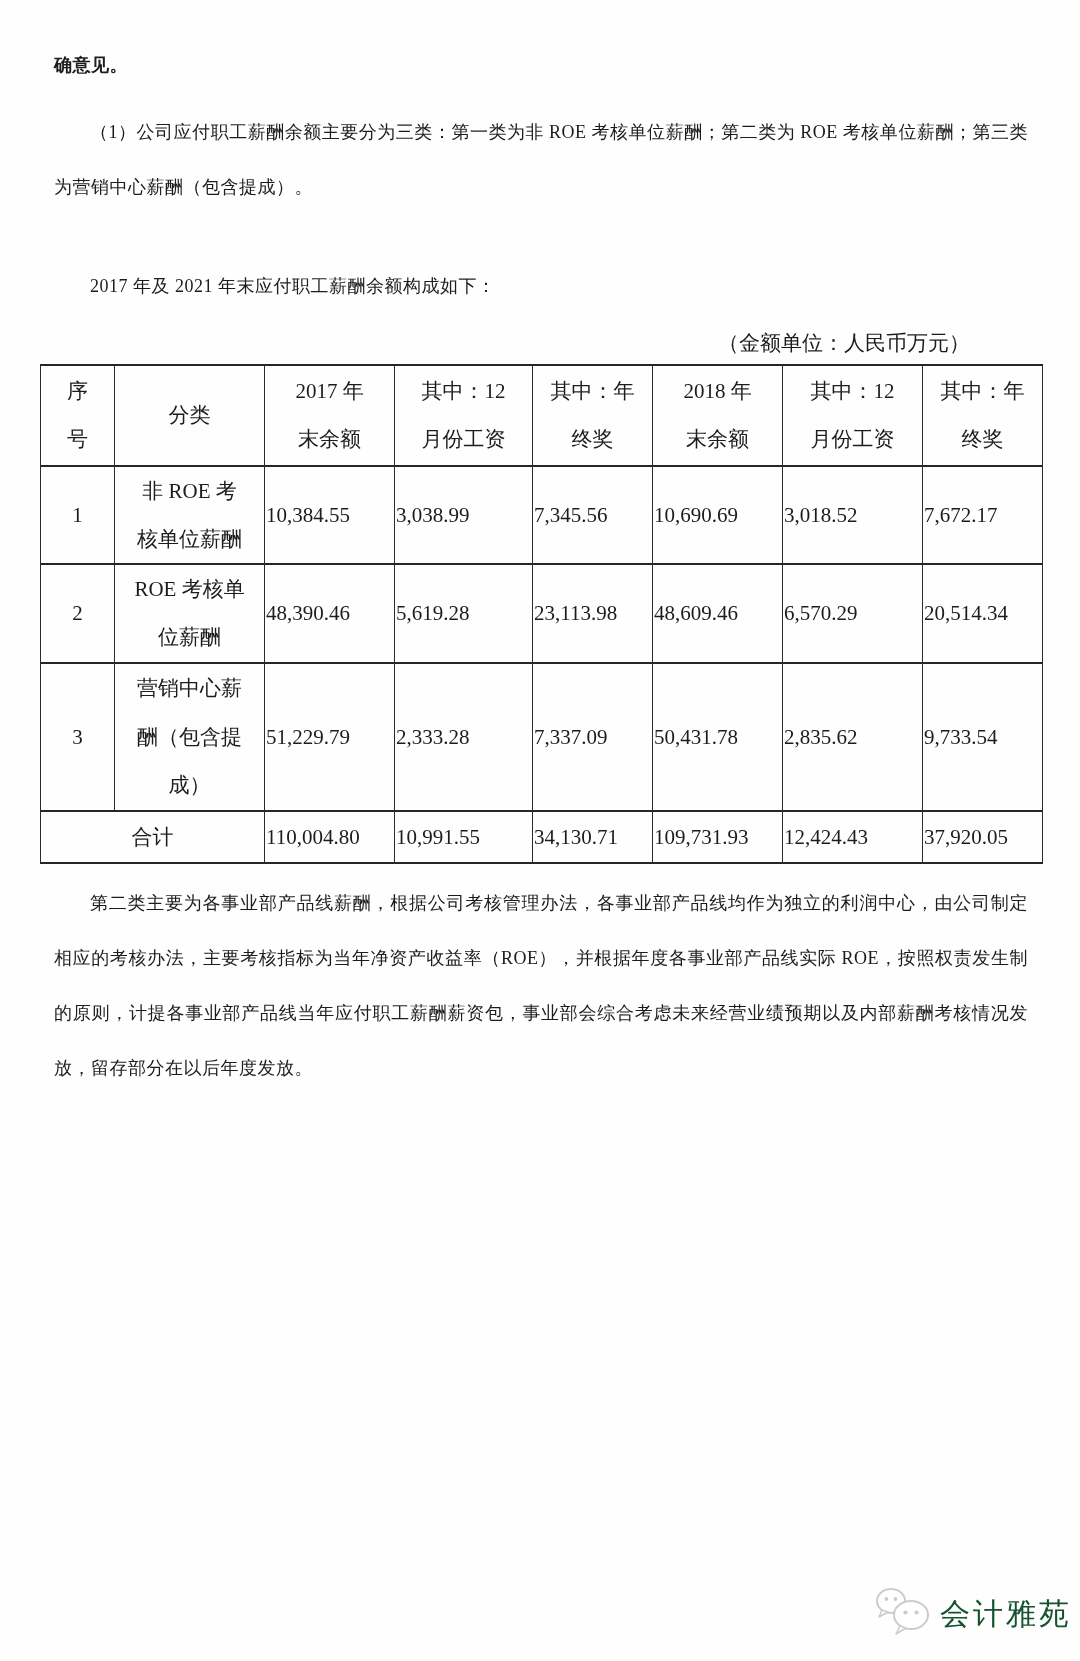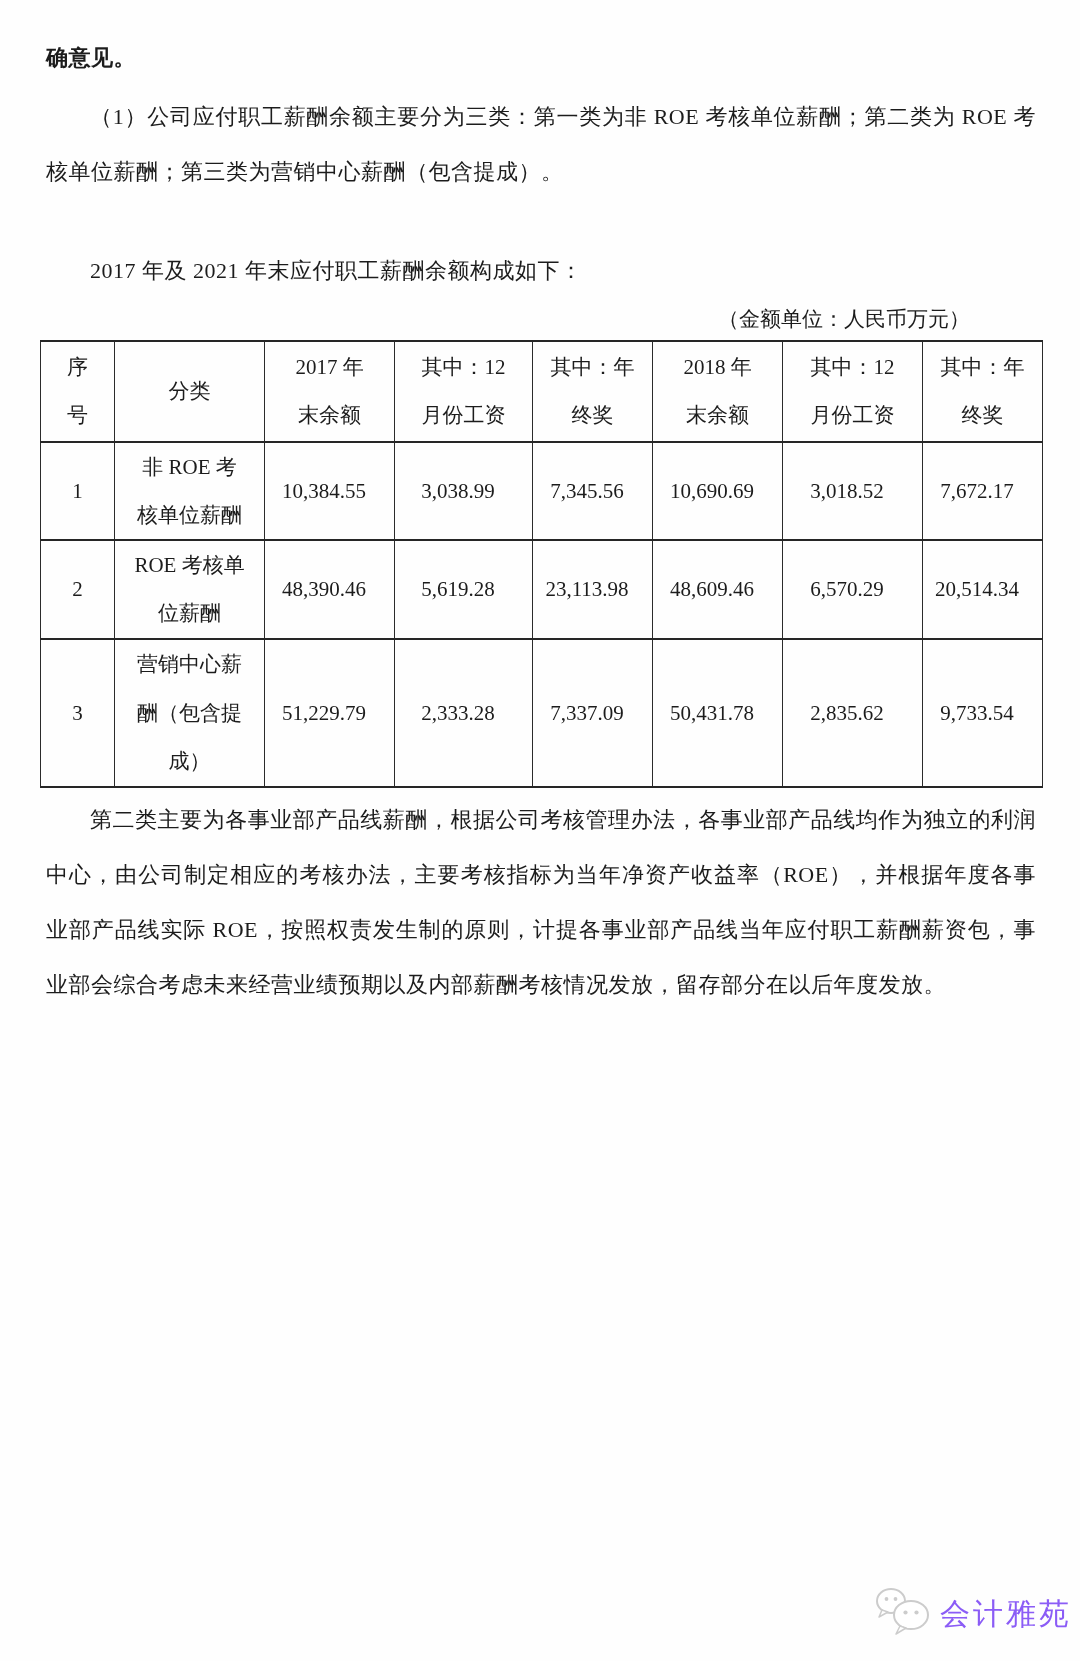--- a/index.html
+++ b/index.html
@@ -12,22 +12,22 @@
     width: 1080px;
     height: 1661px;
     background: #fefefe;
     overflow: hidden;
     box-sizing: border-box;
     padding: 26px 40px 0 42px;
     font-family: "Liberation Serif", "DejaVu Serif", serif;
     color: #1c1c1c;
   }
   .para {
-    margin: 4px;
-    font-size: 22px;
+    margin: 12px;
+    font-size: 18px;
     line-height: 55px;
     text-align: justify;
     letter-spacing: 0.5px;
   }
   .para.indent { text-indent: 2em; }
   .bold { font-weight: 700; }
   .p-reply { margin-top: 0; }
   .p-intro { margin-top: 44px; text-align: left; }
   .unit-note {
     font-size: 21px;
@@ -55,37 +55,37 @@
     vertical-align: middle;
     overflow: hidden;
   }
   tr.header-row { height: 92px; }
   tr.row-1, tr.row-2 { height: 98px; }
   tr.row-3 { height: 148px; }
   tr.total-row { height: 50px; }
   .c-head { text-align: center; white-space: pre-line; }
   .c-no { text-align: center; }
   .c-cat { text-align: center; padding: 0 17px; }
-  .c-num { text-align: center; padding-right: 12px; white-space: nowrap; margin-top: 34px; }
+  .c-num { text-align: left; padding-right: 12px; white-space: nowrap; margin-top: 34px; }
   .c-total { text-align: center; }
   .body-after { margin-top: 46px; }
   .p-third { margin-top: 34px; }
   .watermark {
     position: absolute;
     right: 8px;
     top: 1586px;
     display: flex;
     align-items: center;
     gap: 6px;
     color: #cccccc;
   }
   .watermark-text {
     font-size: 30px;
     letter-spacing: 3px;
-    color: #8b5cf6;
+    color: #14532d;
   }
 </style>
 </head>
 <body>
 
 <div class="page">
 
   <p class="para bold">确意见。</p>
 
 
@@ -149,20 +149,29 @@
       <tr class="row-3">
         <td class="c-no">3</td>
         <td class="c-cat">营销中心薪酬（包含提成）</td>
         <td class="c-num">51,229.79</td>
         <td class="c-num">2,333.28</td>
         <td class="c-num">7,337.09</td>
         <td class="c-num">50,431.78</td>
         <td class="c-num">2,835.62</td>
         <td class="c-num">9,733.54</td>
       </tr>
+      <tr class="total-row">
+        <td class="c-total" colspan="2">合计</td>
+        <td class="c-num">110,004.80</td>
+        <td class="c-num">10,991.55</td>
+        <td class="c-num">34,130.71</td>
+        <td class="c-num">109,731.93</td>
+        <td class="c-num">12,424.43</td>
+        <td class="c-num">37,920.05</td>
+      </tr>
     </tbody>
   </table>
 
 
   <p class="para indent">第二类主要为各事业部产品线薪酬，根据公司考核管理办法，各事业部产品线均作为独立的利润中心，由公司制定相应的考核办法，主要考核指标为当年净资产收益率（ROE），并根据年度各事业部产品线实际 ROE，按照权责发生制的原则，计提各事业部产品线当年应付职工薪酬薪资包，事业部会综合考虑未来经营业绩预期以及内部薪酬考核情况发放，留存部分在以后年度发放。</p>
 
 
   <div class="watermark">
     <span>
       <svg width="62" height="52" viewBox="0 0 62 52" aria-hidden="true">

